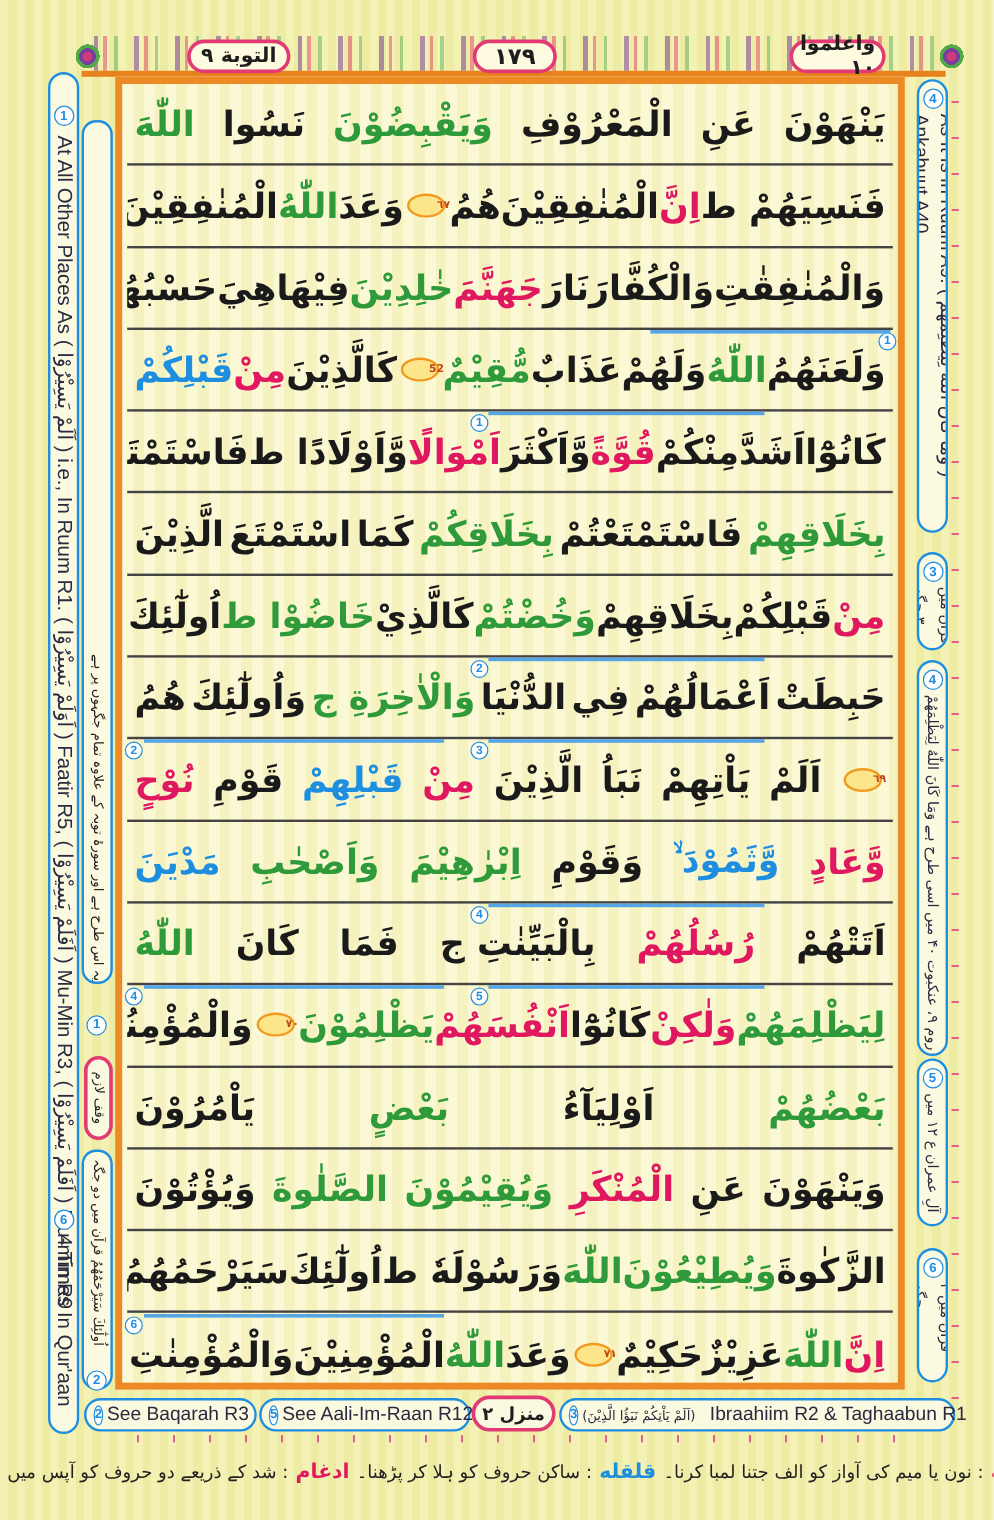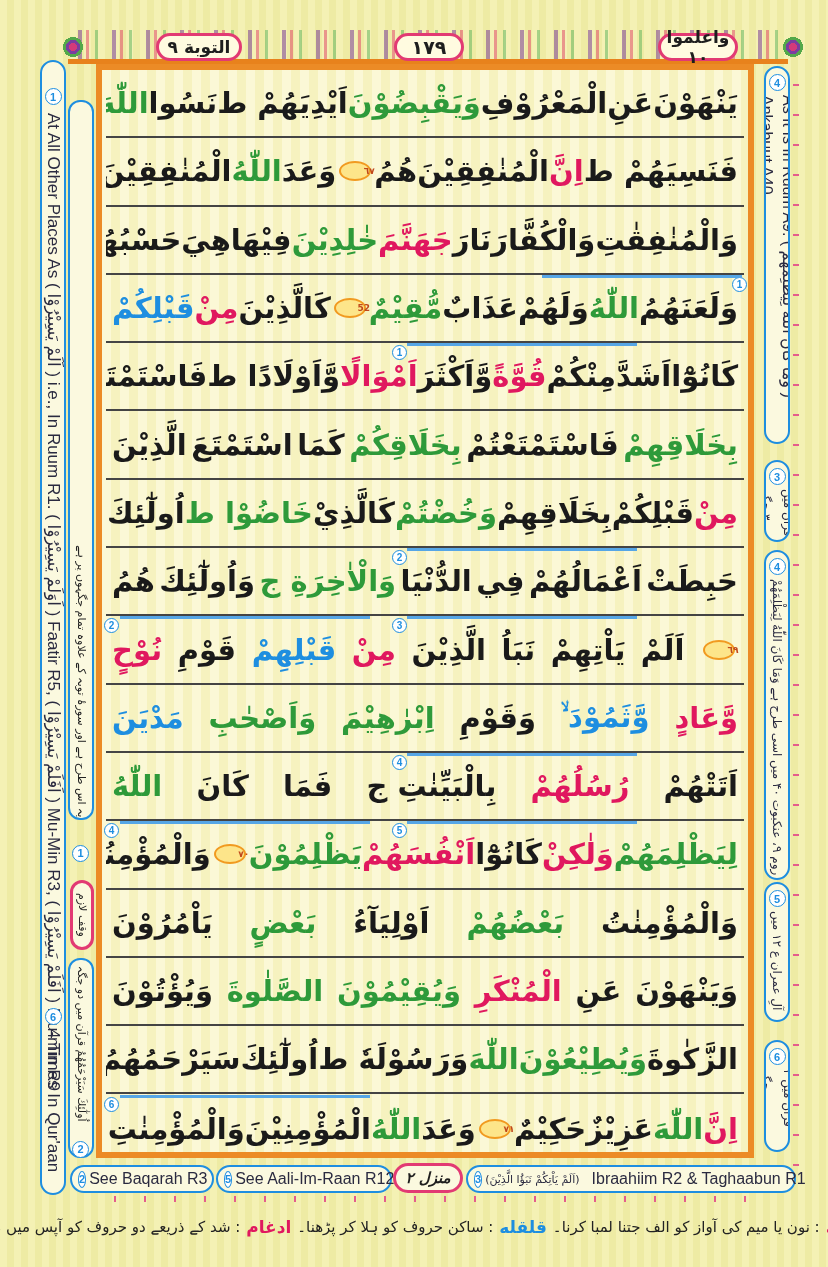--- a/index.html
+++ b/index.html
@@ -116,21 +116,21 @@
   .bottom-bar {
     position: absolute; top: 1165px; height: 28px;
     background: #fbf9df; border: 2px solid #1e8ee0; border-radius: 14px;
     display: flex; align-items: center; padding: 0 6px;
     font-family: "Liberation Sans", sans-serif; font-size: 16px; color: #2a2a40; white-space: nowrap;
   }
   .manzil {
     position: absolute; left: 393px; top: 1163px; width: 70px; height: 30px;
     background: #fbf9df; border: 3px solid #e23a73; border-radius: 15px;
     display: flex; align-items: center; justify-content: center;
-    font-weight: bold; font-size: 15px; color: #1e1e1e; direction: rtl; font-style: italic;
+    font-weight: bold; font-size: 15px; color: #1e1e1e; direction: rtl;
   }
   .bottom-ticks {
     position: absolute; left: 100px; top: 1196px; width: 650px; height: 6px;
     background: repeating-linear-gradient(90deg, transparent 0 14px, #e55d8c 14px 16px, transparent 16px 30px);
   }
   
   .legend {
     position: absolute; left: 90px; top: 1212px; width: 650px; height: 30px;
     direction: rtl; display: flex; align-items: center; justify-content: center; gap: 6px;
     font-size: 15px; color: #222; white-space: nowrap;
@@ -142,21 +142,21 @@
   }
 </style>
 </head>
 <body>
 
 <div class="header-band"></div>
 <div class="corner-orn" style="left:62px;top:36px;"></div>
 <div class="corner-orn" style="left:782px;top:36px;"></div>
 <div class="header-label" style="left:120px;width:86px;margin-left:36px;">التوبة ٩</div>
 <div class="header-label" style="left:394px;width:70px;font-size:19px;">١٧٩</div>
-<div class="header-label" style="left:658px;width:80px;text-align:center;">واعلموا ١٠</div>
+<div class="header-label" style="left:658px;width:80px;">واعلموا ١٠</div>
 
 <div class="side-rail-left"></div>
 <div class="side-text-left">
   <span class="num-circle">1</span>
   <span style="padding-top:4px;">At All Other Places As ( اَلَمْ يَسِيْرُوْا ) i.e., In Ruum R1. ( اَوَلَمْ يَسِيْرُوْا ) Faatir R5, ( اَفَلَمْ يَسِيْرُوْا ) Mu-Min R3, ( اَفَلَمْ يَسِيْرُوْا ) Mu-min R9</span>
 </div>
 <div class="side-text-left" style="top:1000px;height:195px;padding-top:6px;">
   <span class="num-circle">6</span>
   <span>4 Times In Qur'aan</span>
 </div>
@@ -177,21 +177,20 @@
   <span class="num-circle">2</span>
 </div>
 
 <div class="main-frame">
   <div class="main-inner" id="lines-container">
       <div class="verse-line" style="top: 0px;">
         <span class="w">يَنْهَوْنَ</span>
         <span class="w">عَنِ</span>
         <span class="w">الْمَعْرُوْفِ</span>
         <span class="w c-green">وَيَقْبِضُوْنَ</span>
-        <span class="w">اَيْدِيَهُمْ ط</span>
         <span class="w">نَسُوا</span>
         <span class="w c-green">اللّٰهَ</span>
       </div>
       <div class="verse-line" style="top: 68.3px;">
         <span class="w">فَنَسِيَهُمْ ط</span>
         <span class="w c-red">اِنَّ</span>
         <span class="w">الْمُنٰفِقِيْنَ</span>
         <span class="w">هُمُ</span>
         <span class="verse-marker">٦٧</span>
         <span class="w">وَعَدَ</span>
@@ -285,21 +284,20 @@
       <div class="verse-line" style="top: 751.3px;">
         <span class="w c-green">لِيَظْلِمَهُمْ</span>
         <span class="w c-red">وَلٰكِنْ</span>
         <span class="w">كَانُوْٓا</span>
         <span class="w c-red">اَنْفُسَهُمْ</span>
         <span class="w c-green">يَظْلِمُوْنَ</span>
         <span class="verse-marker">٧٠</span>
         <span class="w">وَالْمُؤْمِنُوْنَ</span>
       </div>
       <div class="verse-line" style="top: 819.6px;">
-        <span class="w">وَالْمُؤْمِنٰتُ</span>
         <span class="w c-green">بَعْضُهُمْ</span>
         <span class="w">اَوْلِيَآءُ</span>
         <span class="w c-green">بَعْضٍ</span>
         <span class="w">يَاْمُرُوْنَ</span>
       </div>
       <div class="verse-line" style="top: 887.9px;">
         <span class="w">وَيَنْهَوْنَ</span>
         <span class="w">عَنِ</span>
         <span class="w c-red">الْمُنْكَرِ</span>
         <span class="w c-green">وَيُقِيْمُوْنَ</span>

